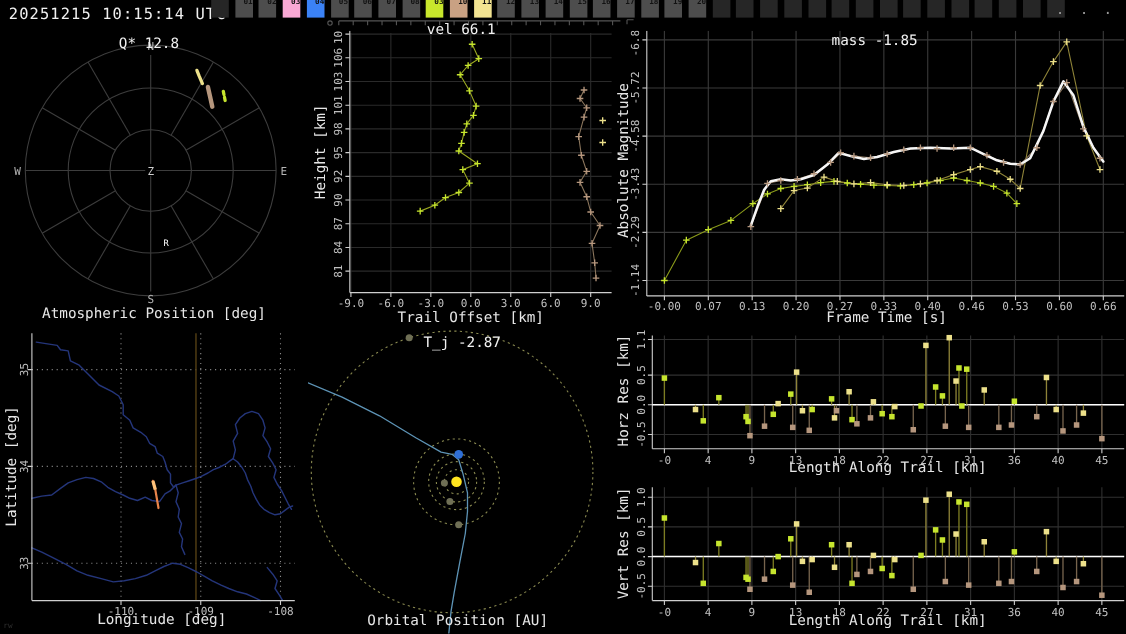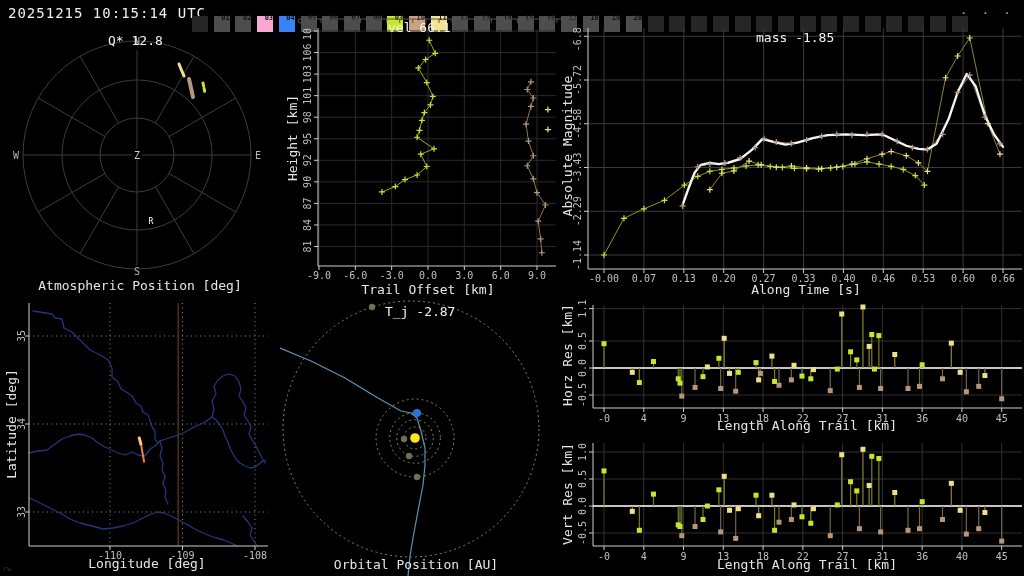--- a/index.html
+++ b/index.html
@@ -4,21 +4,21 @@
 <style>
   html,body{margin:0;padding:0;background:#000;}
   body{width:1024px;height:576px;position:relative;overflow:hidden;
        font-family:"DejaVu Sans Mono","Liberation Mono",monospace;color:#e8e8e8;}
   .abs{position:absolute;}
   .panel{position:absolute;}
   svg{display:block;}
   svg text{font-family:"DejaVu Sans Mono","Liberation Mono",monospace;}
   #timestamp{left:8px;top:5px;font-size:14px;letter-spacing:1px;color:#f0f0f0;}
   #framebar{left:0;top:0;width:1024px;height:28px;}
-  .fbox{position:absolute;top:16px;width:16px;height:16px;background:#4d4d4d;}
+  .fbox{position:absolute;top:0;width:16px;height:16px;background:#4d4d4d;}
   .fbox.lead,.fbox.trail{background:#262626;}
   .fnum{position:absolute;top:-1px;right:0px;font-size:7px;font-weight:bold;color:#121212;line-height:7px;}
   #menu-dots{right:10px;top:2px;font-size:13px;letter-spacing:3px;color:#999;cursor:default;}
   .title{font-size:13px;color:#e6e6e6;text-align:center;white-space:nowrap;}
   .annot{font-size:13px;color:#f2f2f2;white-space:nowrap;}
   .vlab{position:absolute;white-space:nowrap;font-size:13px;color:#e6e6e6;
         transform:translate(-50%,-50%) rotate(-90deg);}
   #watermark{left:3px;top:565px;font-size:7px;color:#2e2e2e;}
 </style>
 </head>
@@ -742,21 +742,21 @@
 </div>
 
 <div class="abs annot" style="left:108px;top:33px;width:160px">Q* 12.8</div>
 <div class="abs title" style="left:20px;top:278px;width:240px">Atmospheric Position [deg]</div>
 
 <div class="abs annot" style="left:388px;top:20px;width:160px">vel 66.1</div>
 <div class="abs title" style="left:300px;top:282px;width:256px">Trail Offset [km]</div>
 <div class="vlab" style="left:292px;top:138px">Height [km]</div>
 
 <div class="abs annot" style="left:756px;top:30px;width:260px">mass -1.85</div>
-<div class="abs title" style="left:621px;top:282px;width:370px">Along Time [s]</div>
+<div class="abs title" style="left:621px;top:282px;width:370px">Frame Time [s]</div>
 <div class="vlab" style="left:567px;top:146px">Absolute Magnitude</div>
 
 <div class="abs title" style="left:27px;top:556px;width:240px">Longitude [deg]</div>
 <div class="vlab" style="left:11px;top:424px">Latitude [deg]</div>
 
 <div class="abs annot" style="left:385px;top:304px;width:160px">T_j -2.87</div>
 <div class="abs title" style="left:296px;top:557px;width:240px">Orbital Position [AU]</div>
 
 <div class="vlab" style="left:567px;top:355px">Horz Res [km]</div>
 <div class="abs title" style="left:622px;top:418px;width:370px">Length Along Trail [km]</div>

